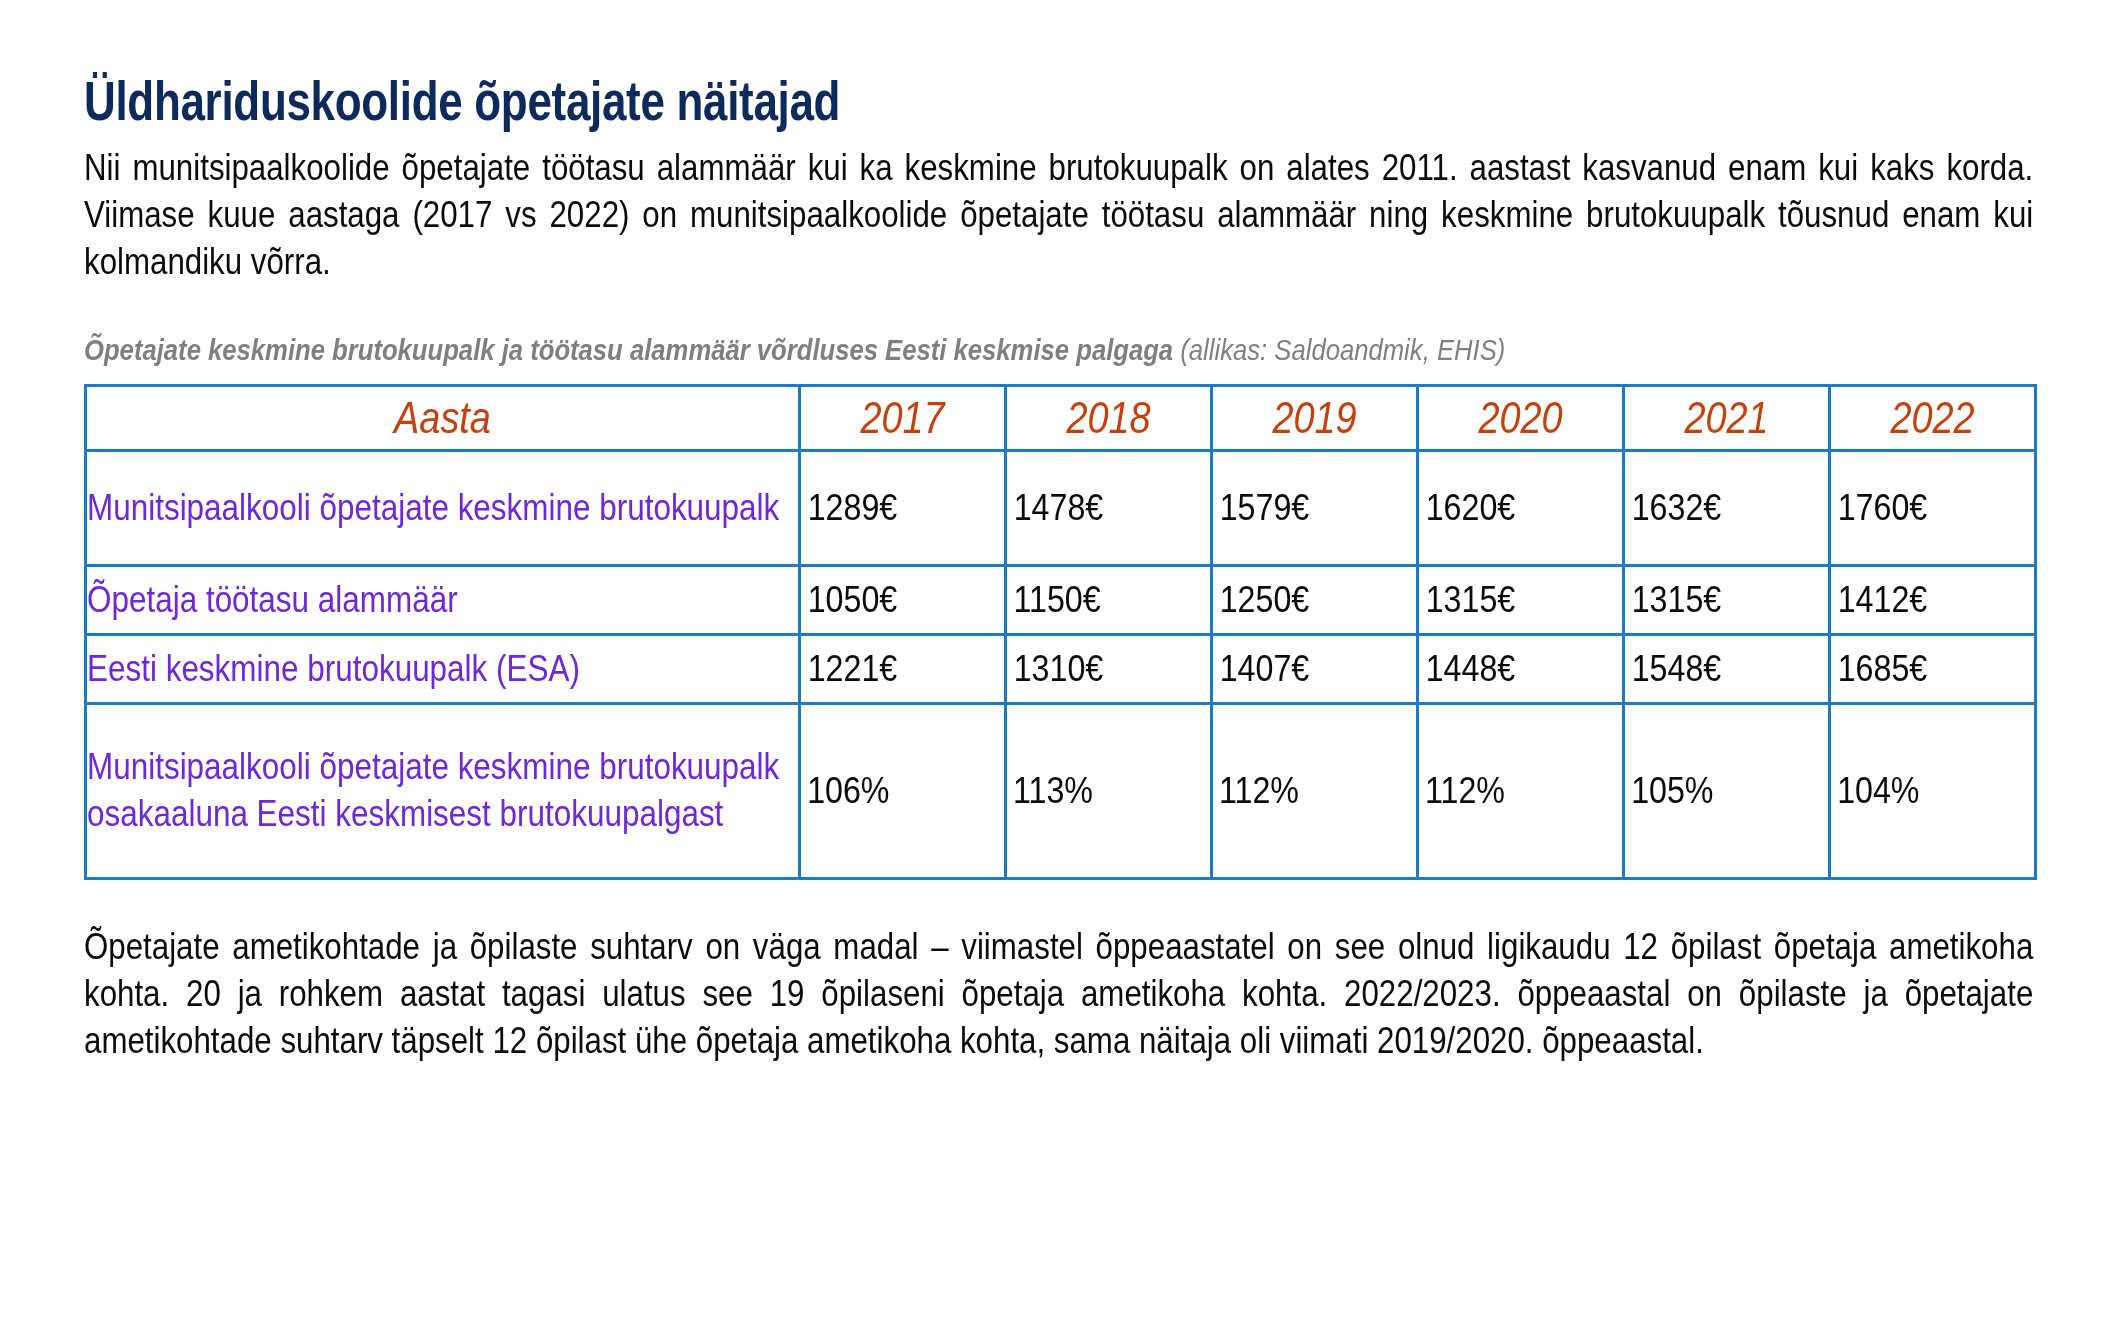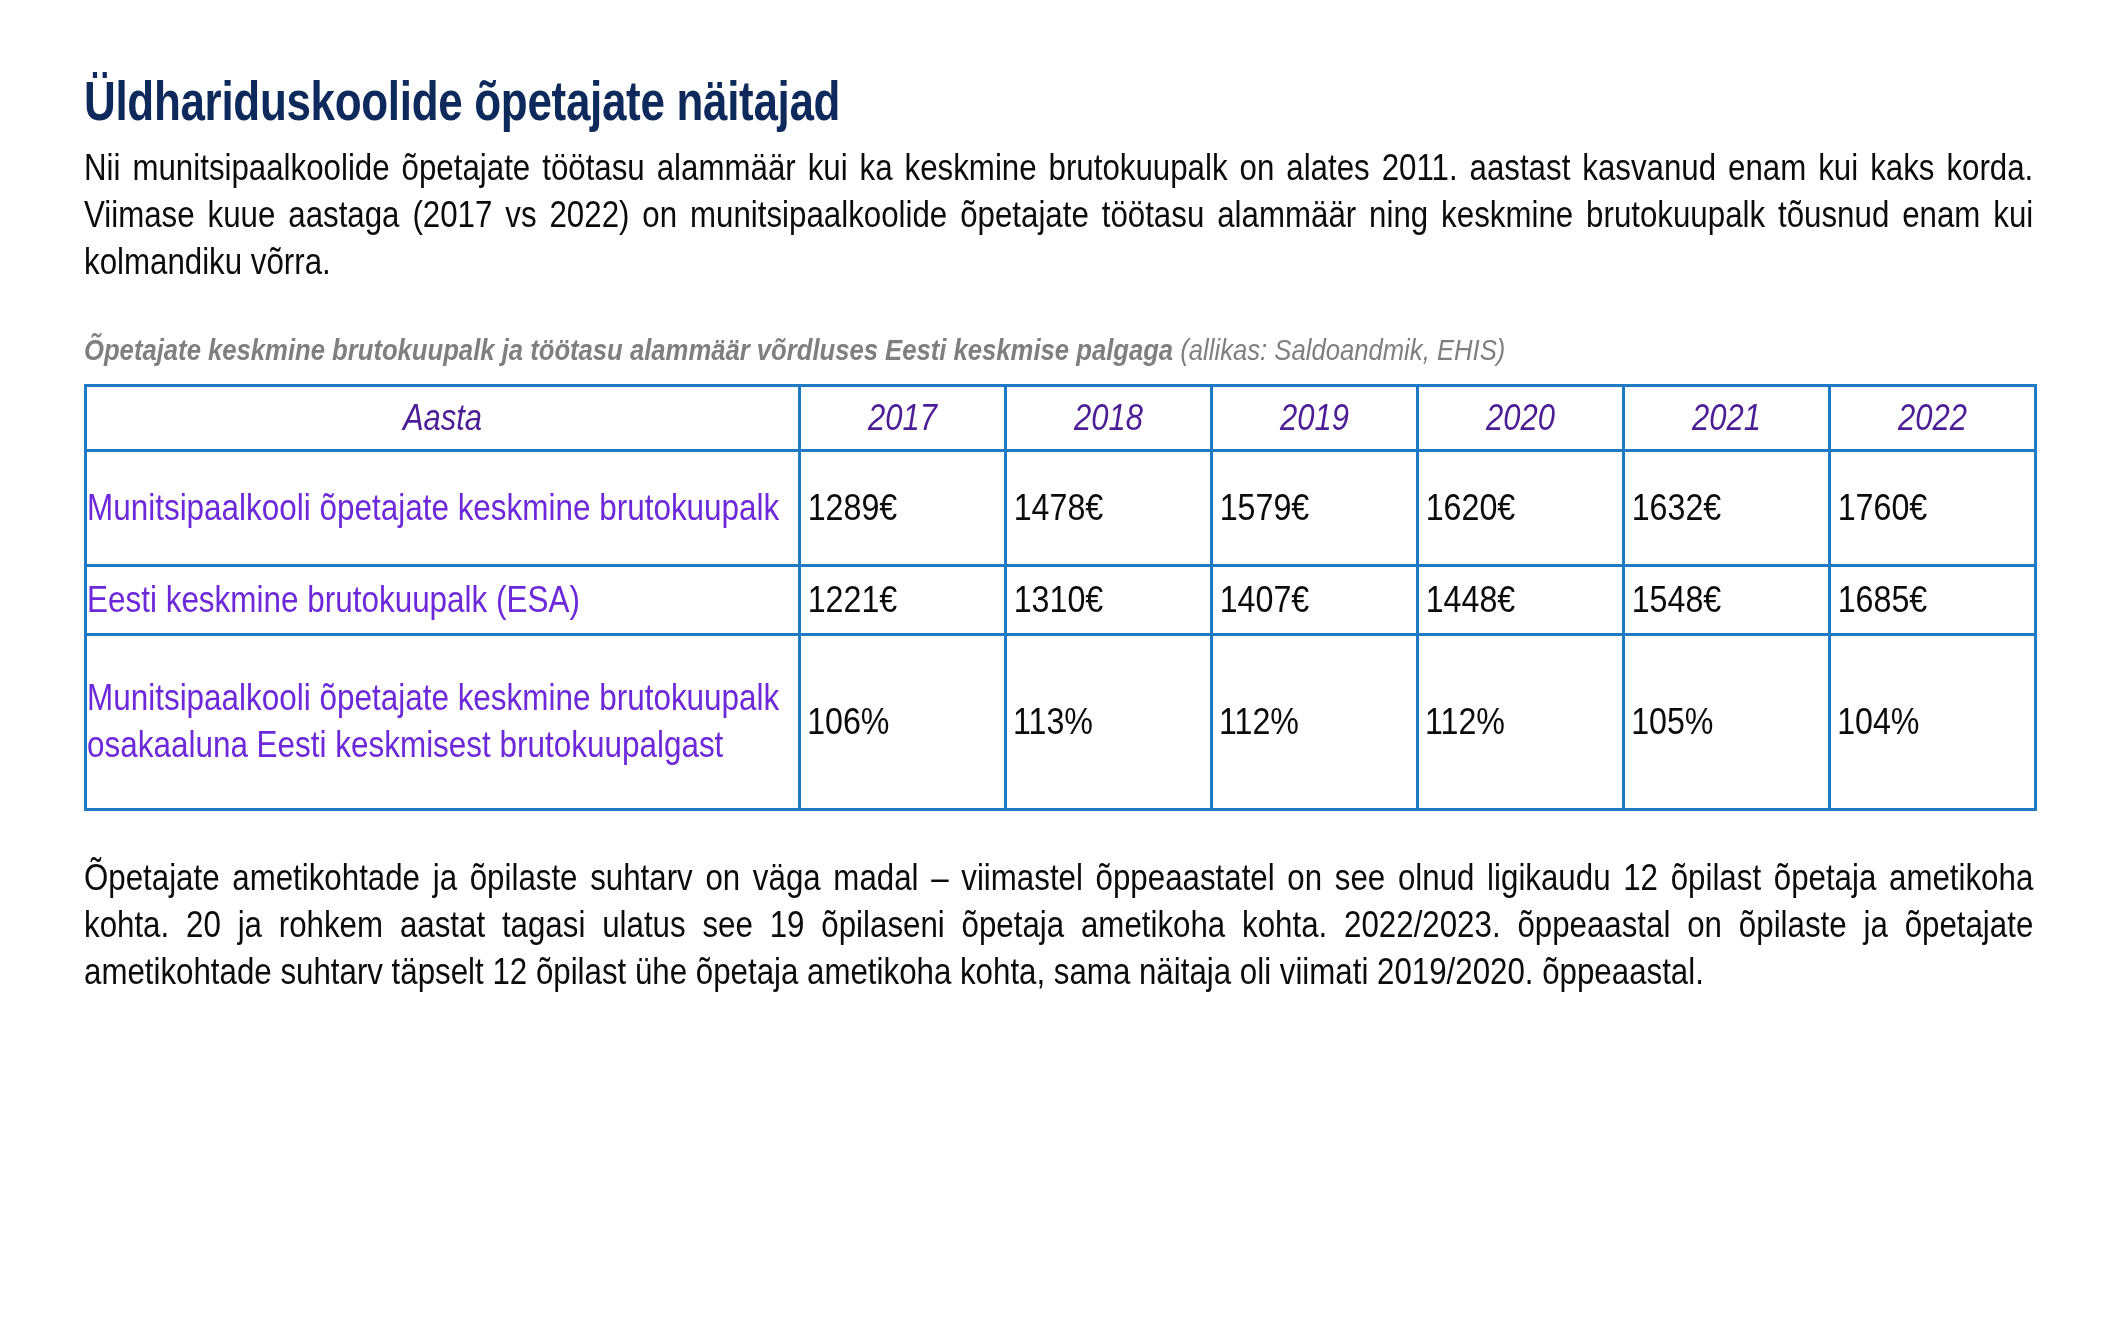--- a/index.html
+++ b/index.html
@@ -84,24 +84,24 @@
   table.data td {
     border: 3px solid #1f7ac4;
     padding: 0;
     vertical-align: middle;
     background: #ffffff;
   }
 
   
   table.data thead th {
     height: 62px;
-    color: #4c1d95;
+    color: #c2410c;
     font-style: italic;
     font-weight: normal;
-    font-size: 36px;
+    font-size: 44px;
     text-align: center;
   }
   .hdr-inner {
     display: block;
     transform: scaleX(0.86);
   }
 
   
   td.lbl {
     text-align: left;
@@ -191,20 +191,31 @@
           <td class="lbl">
               <span class="lbl-inner">Munitsipaalkooli õpetajate keskmine brutokuupalk</span>
             </td>
           <td class="val"><span class="val-inner">1289€</span></td>
           <td class="val"><span class="val-inner">1478€</span></td>
           <td class="val"><span class="val-inner">1579€</span></td>
           <td class="val"><span class="val-inner">1620€</span></td>
           <td class="val"><span class="val-inner">1632€</span></td>
           <td class="val"><span class="val-inner">1760€</span></td>
         </tr>
+        <tr class="r2">
+          <td class="lbl">
+              <span class="lbl-inner">Õpetaja töötasu alammäär</span>
+            </td>
+          <td class="val"><span class="val-inner">1050€</span></td>
+          <td class="val"><span class="val-inner">1150€</span></td>
+          <td class="val"><span class="val-inner">1250€</span></td>
+          <td class="val"><span class="val-inner">1315€</span></td>
+          <td class="val"><span class="val-inner">1315€</span></td>
+          <td class="val"><span class="val-inner">1412€</span></td>
+        </tr>
         <tr class="r3">
           <td class="lbl">
               <span class="lbl-inner">Eesti keskmine brutokuupalk (ESA)</span>
             </td>
           <td class="val"><span class="val-inner">1221€</span></td>
           <td class="val"><span class="val-inner">1310€</span></td>
           <td class="val"><span class="val-inner">1407€</span></td>
           <td class="val"><span class="val-inner">1448€</span></td>
           <td class="val"><span class="val-inner">1548€</span></td>
           <td class="val"><span class="val-inner">1685€</span></td>

